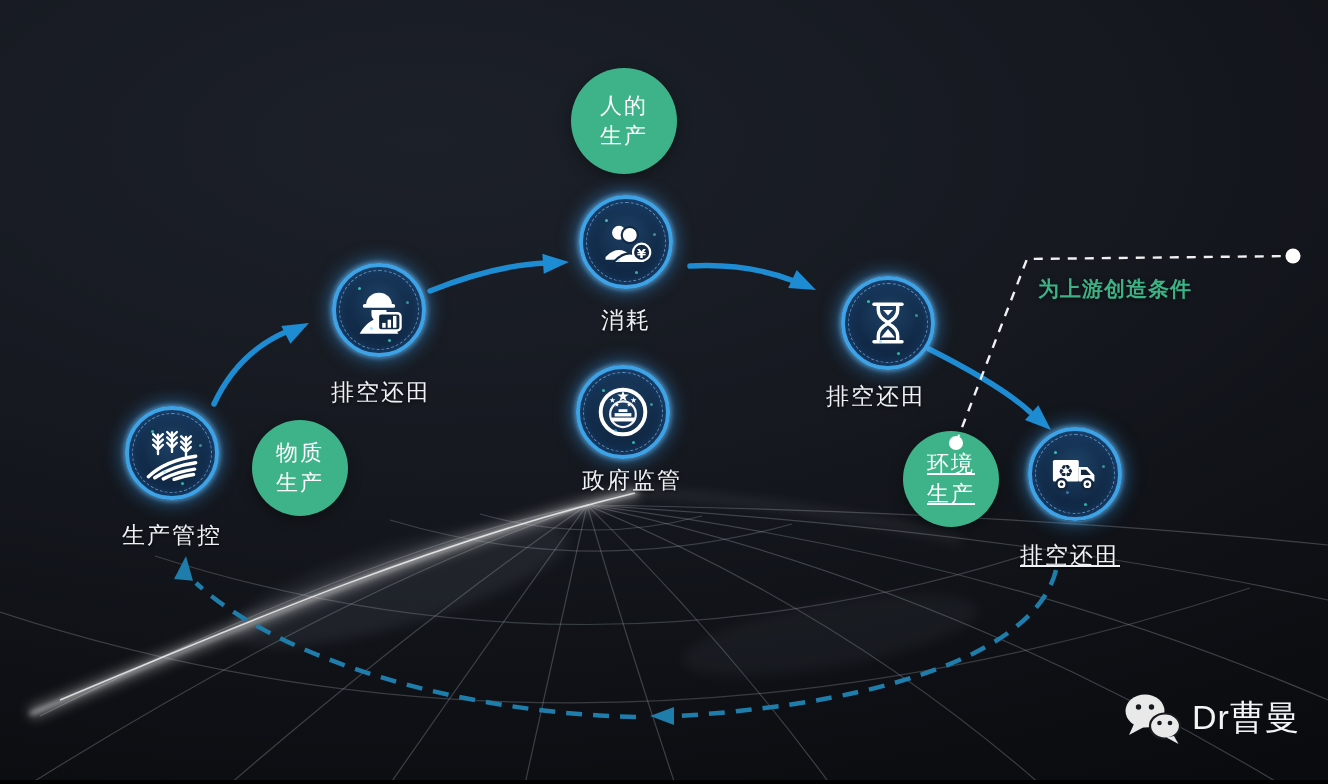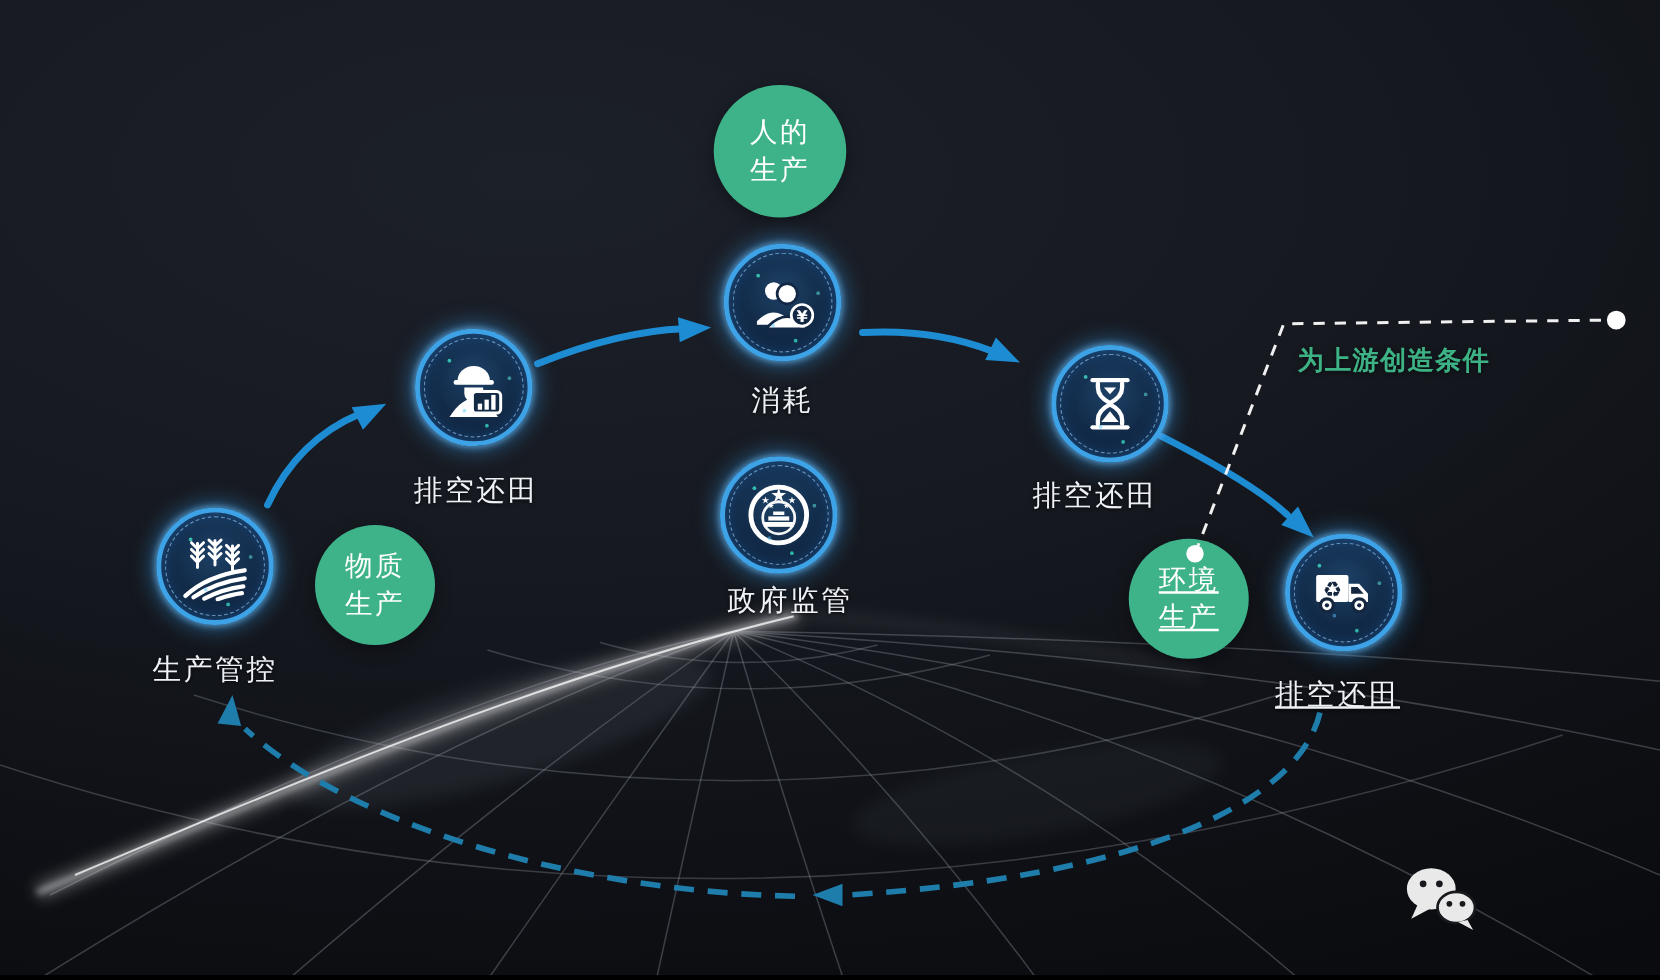--- a/index.html
+++ b/index.html
@@ -249,15 +249,16 @@
     <svg width="62" height="56" viewBox="0 0 62 56">
       <ellipse cx="23" cy="21" rx="19.5" ry="16.5" fill="#e9e9e9"></ellipse>
       <polygon points="12,34 7,45 22,37" fill="#e9e9e9"></polygon>
       <circle cx="16.5" cy="17" r="2.7" fill="#17191d"></circle>
       <circle cx="29.5" cy="17" r="2.7" fill="#17191d"></circle>
       <ellipse cx="43" cy="36" rx="15" ry="12.5" fill="#e9e9e9" stroke="#17191d" stroke-width="2.2"></ellipse>
       <polygon points="52,46 56.5,54 44.5,47.5" fill="#e9e9e9"></polygon>
       <circle cx="37.5" cy="33" r="2.3" fill="#17191d"></circle>
       <circle cx="48" cy="33" r="2.3" fill="#17191d"></circle>
     </svg>
+    <span class="brand">Dr曹曼</span>
   </div>
 
 </div>
 
 </body></html>

